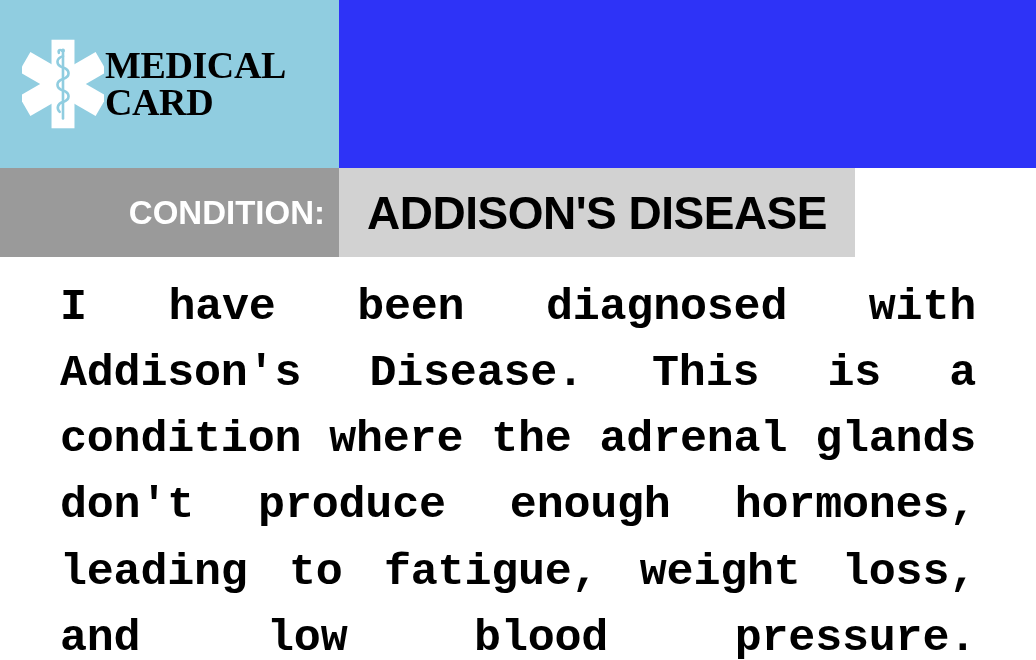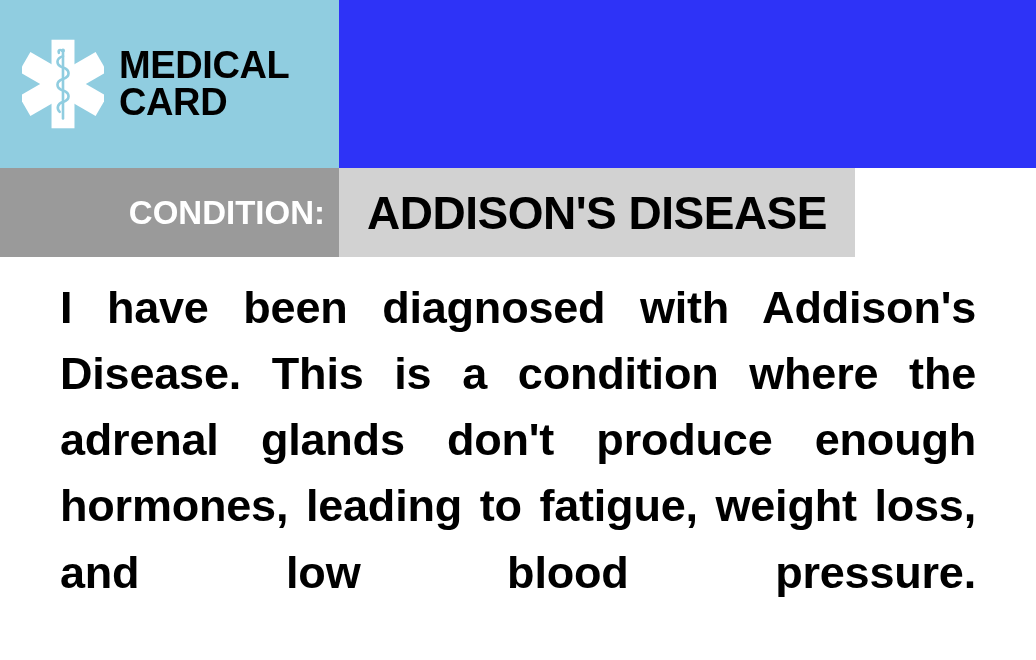--- a/index.html
+++ b/index.html
@@ -49,28 +49,29 @@
   }
 
   .logo-icon {
     width: 82px;
     height: 92px;
     flex: 0 0 82px;
     display: block;
   }
 
   .brand-text {
-    margin-left: 15px;
+    margin-left: 1px;
     color: #000000;
     font-weight: bold;
     font-size: 38px;
     line-height: 0.98;
     letter-spacing: -0.4px;
     text-transform: uppercase;
     white-space: pre-line;
+    font-family: Liberation Serif, serif;
   }
 
   
   .condition-band {
     position: absolute;
     left: 0;
     top: 168px;
     width: 855px;
     height: 89px;
     display: flex;
@@ -119,20 +120,21 @@
   
   .description-area {
     position: absolute;
     left: 0;
     top: 257px;
     width: 1036px;
     height: 403px;
     background: #ffffff;
     box-sizing: border-box;
     padding: 18px 60px 0 60px;
+    font-family: Liberation Mono, monospace;
   }
   .description-text {
     color: #000000;
     font-weight: bold;
     font-size: 45px;
     line-height: 1.47;
     text-align: justify;
     text-justify: inter-word;
     margin: 0;
     letter-spacing: -0.2px;

